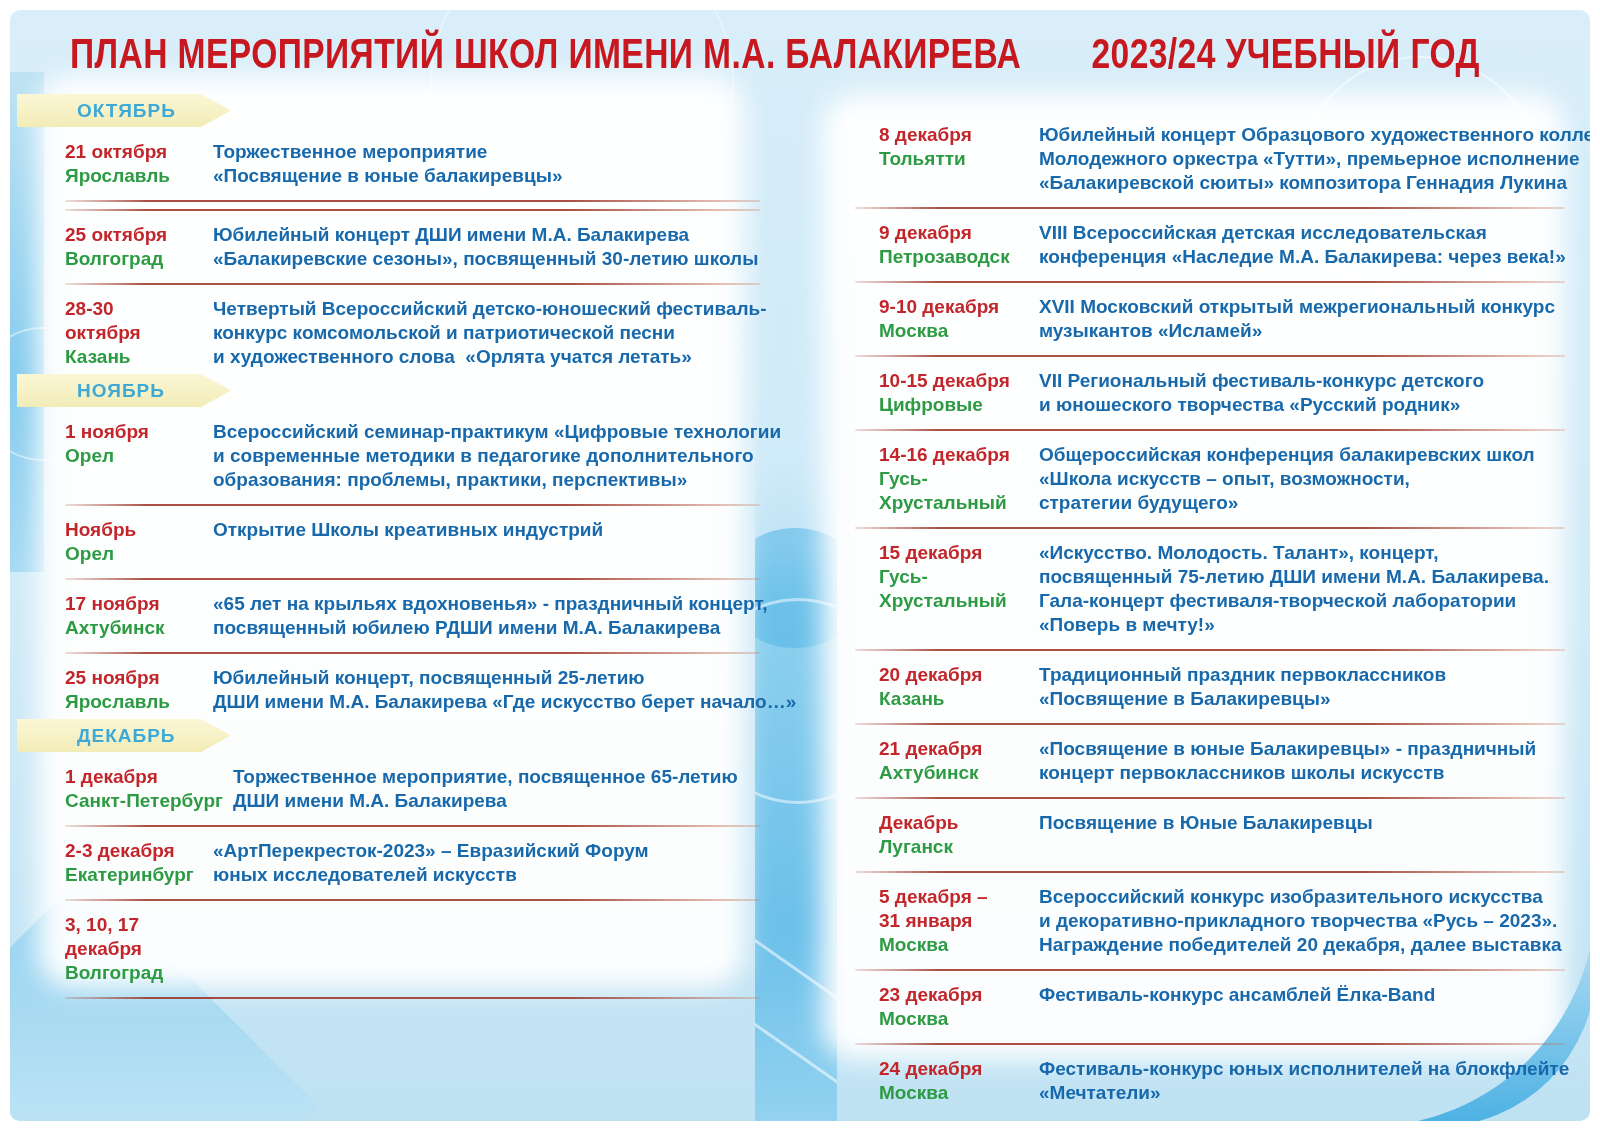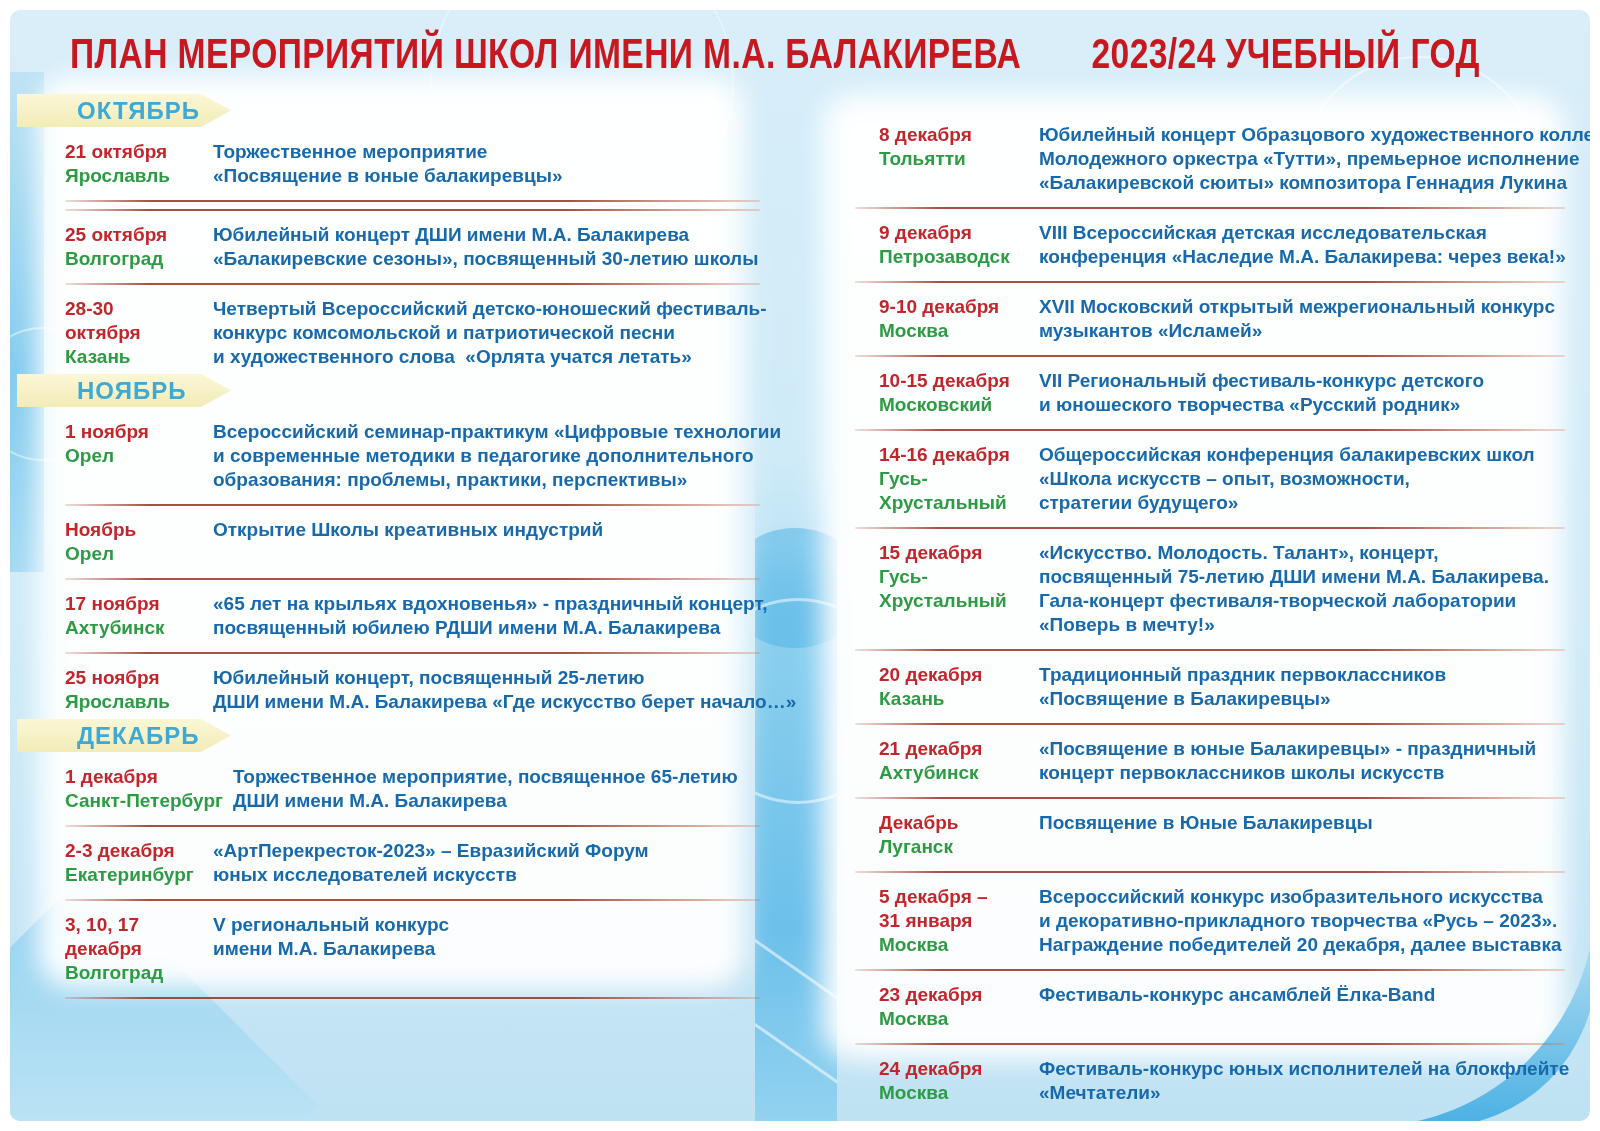--- a/index.html
+++ b/index.html
@@ -49,21 +49,21 @@
     font-weight:bold;font-size:42px;letter-spacing:.5px;color:#c7181f;
   }
   .col{position:absolute;}
   .col-left{left:55px;top:84px;width:695px;}
   .col-right{left:845px;top:108px;width:710px;}
   .banner{
     position:relative;height:33px;line-height:33px;width:214px;margin-left:-48px;margin-bottom:8px;
     background:linear-gradient(to bottom,#fbf7d6,#f2ecb7);
     clip-path:polygon(0 0,calc(100% - 30px) 0,100% 50%,calc(100% - 30px) 100%,0 100%);
     padding-left:60px;box-sizing:border-box;
-    font-weight:bold;font-size:24px;letter-spacing:1px;color:#3fa9d6;
+    font-weight:bold;font-size:19px;letter-spacing:1px;color:#3fa9d6;
   }
   .event{display:flex;gap:10px;padding:5px 0;}
   .when{flex:0 0 138px;}
   .col-right .when{flex:0 0 150px;margin-left:24px;}
   .date{color:#c2262b;font-weight:bold;font-size:19px;line-height:24px;white-space:pre;}
   .city{color:#2d9b43;font-weight:bold;font-size:19px;line-height:24px;white-space:pre;}
   .desc{flex:1;color:#1769ac;font-weight:bold;font-size:19px;line-height:24px;white-space:pre;}
   .sep{
     height:2px;margin:7px 0;border-radius:2px;
     background:linear-gradient(to right,rgba(150,45,30,.15),rgba(155,48,34,.85) 12%,rgba(155,48,34,.85) 72%,rgba(205,110,70,.25));
@@ -205,22 +205,20 @@
 юных исследователей искусств</div>
       </div>
       <div class="sep"></div>
 
       <div class="event">
         <div class="when">
             <div class="date">3, 10, 17
 декабря</div>
             <div class="city">Волгоград</div>
           </div>
-        <div class="desc">V региональный конкурс
-имени М.А. Балакирева</div>
       </div>
       <div class="sep"></div>
 
     </div>
 
     <div class="col col-right">
 
       <div class="event">
         <div class="when">
             <div class="date">8 декабря</div>
@@ -248,21 +246,21 @@
             <div class="city">Москва</div>
           </div>
         <div class="desc">XVII Московский открытый межрегиональный конкурс
 музыкантов «Исламей»</div>
       </div>
       <div class="sep"></div>
 
       <div class="event">
         <div class="when">
             <div class="date">10-15 декабря</div>
-            <div class="city">Московский</div>
+            <div class="city">Цифровые</div>
           </div>
         <div class="desc">VII Региональный фестиваль-конкурс детского
 и юношеского творчества «Русский родник»</div>
       </div>
       <div class="sep"></div>
 
       <div class="event">
         <div class="when">
             <div class="date">14-16 декабря</div>
             <div class="city">Гусь-

